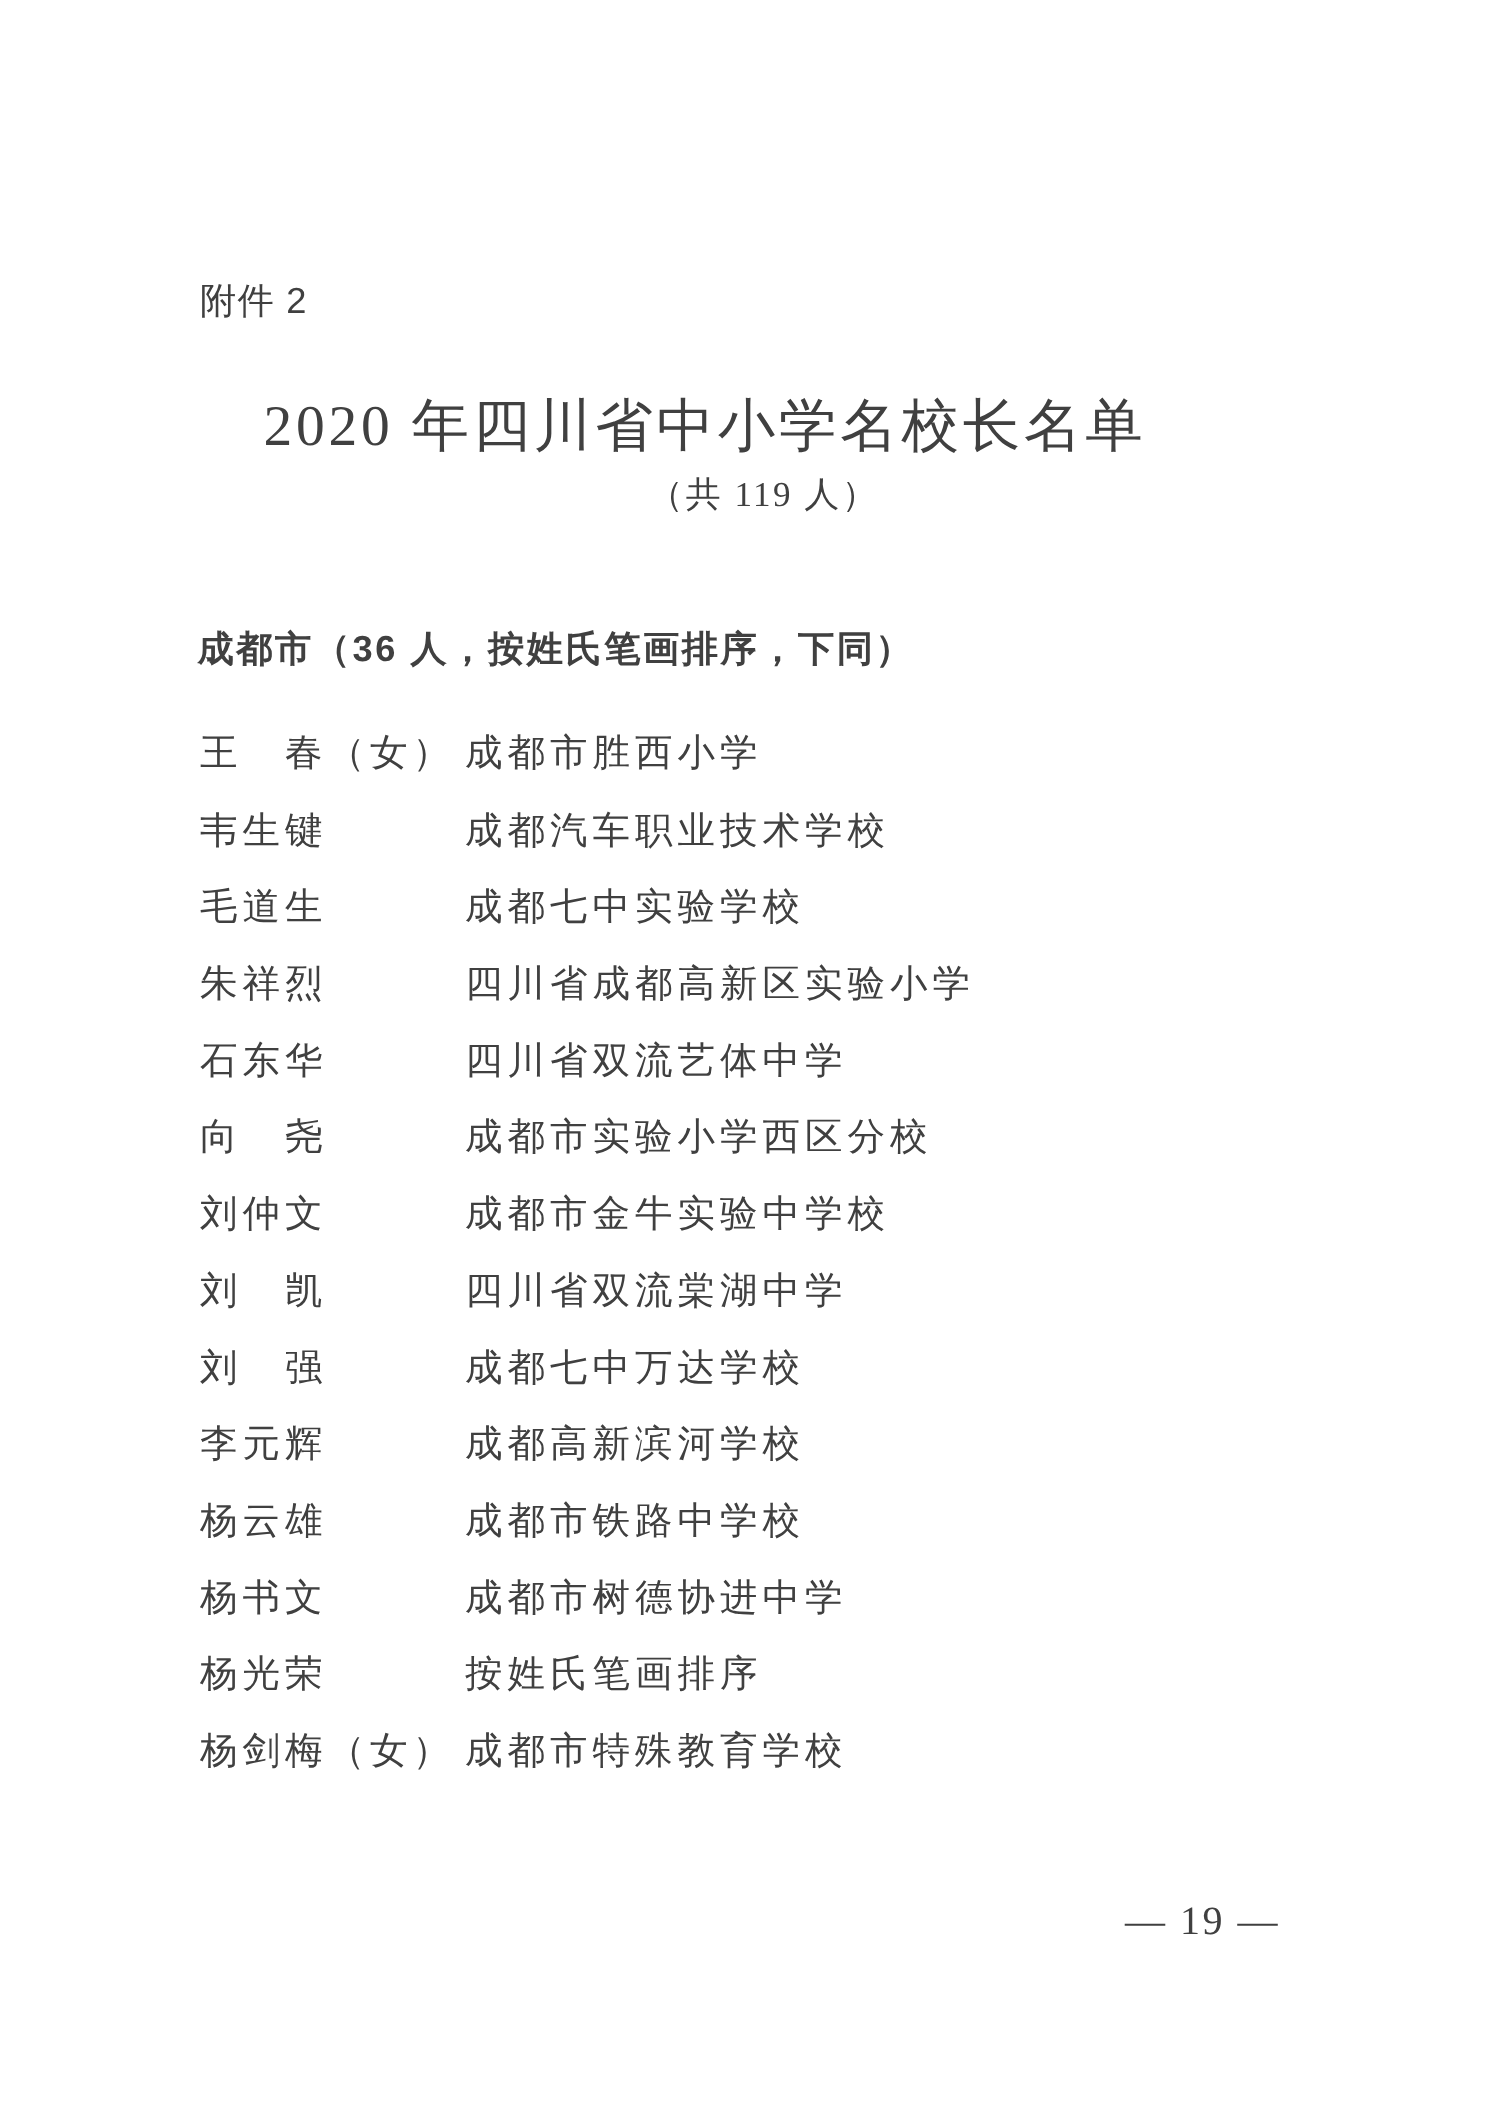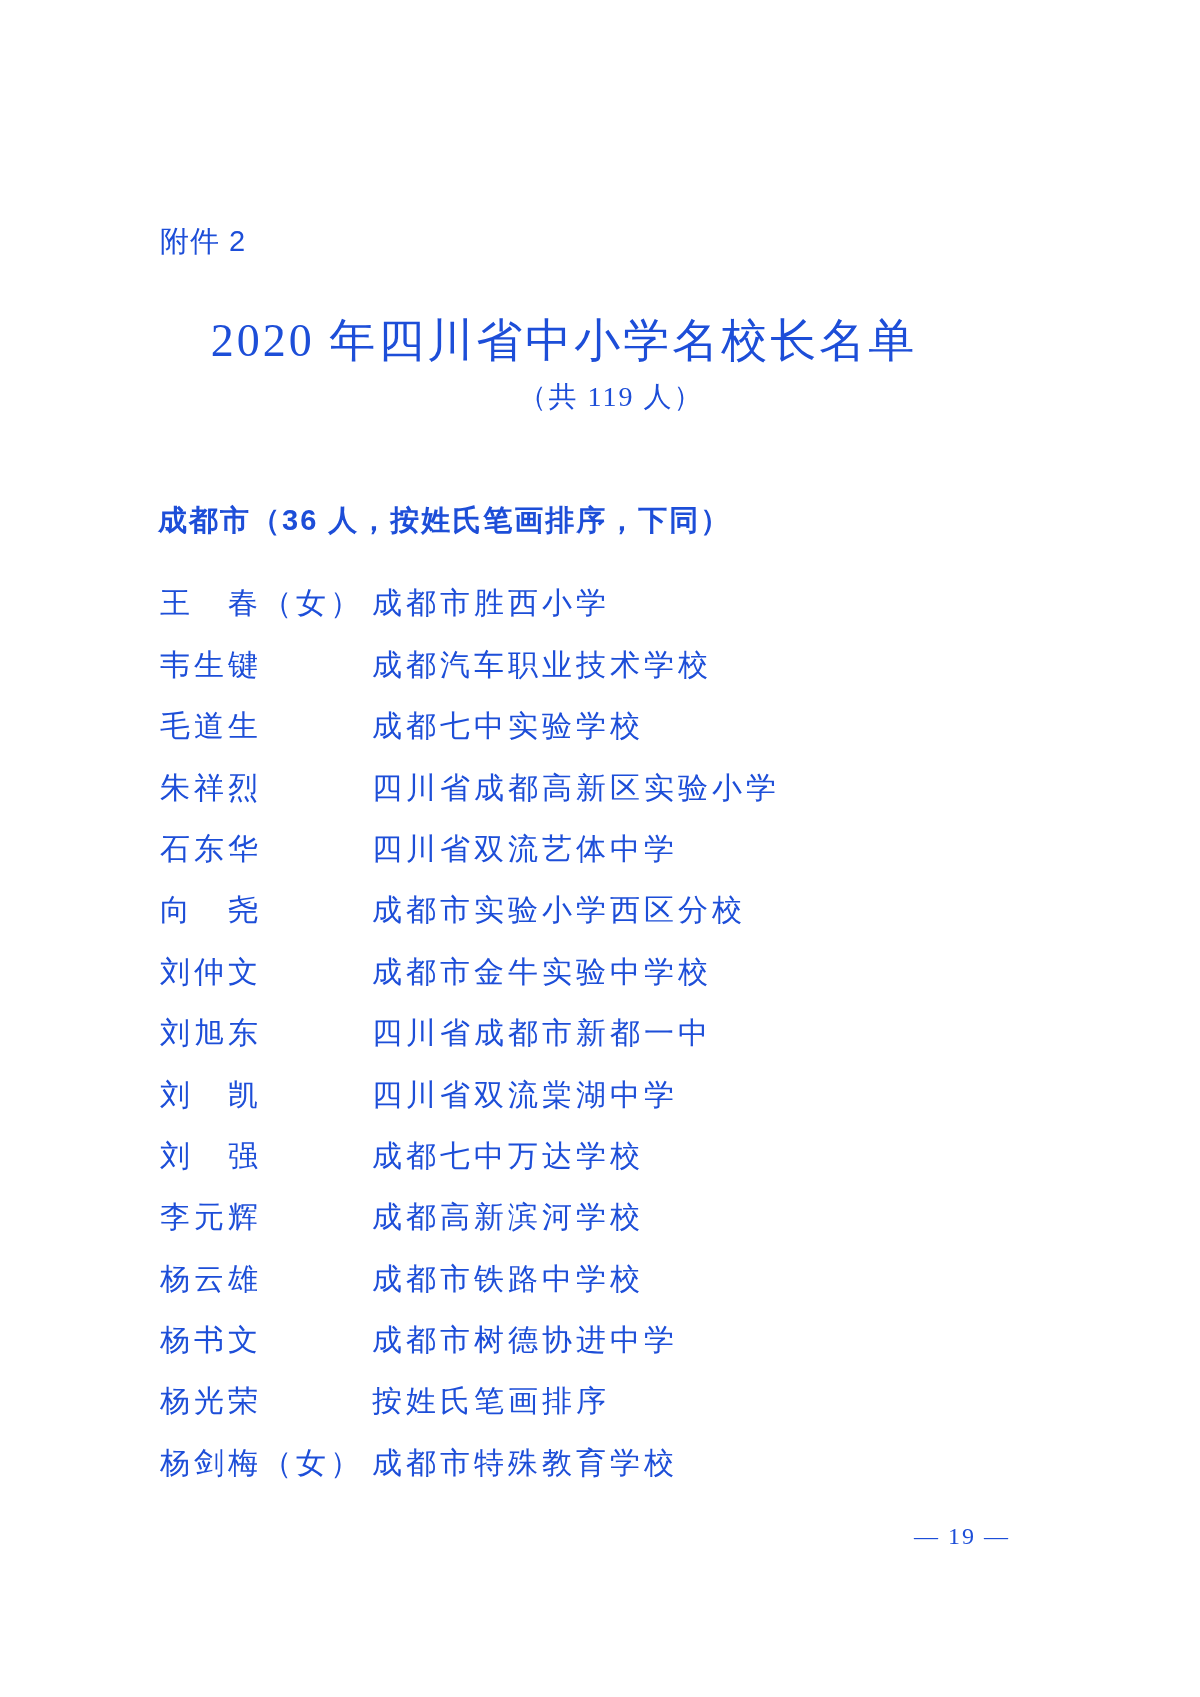--- a/index.html
+++ b/index.html
@@ -5,21 +5,21 @@
   html, body {
     margin: 0;
     padding: 0;
     background: #ffffff;
   }
   .page {
     position: relative;
     width: 1200px;
     height: 1697px;
     background: #ffffff;
-    color: #1d4ed8;
+    color: #404040;
     font-family: "Liberation Serif", "DejaVu Serif", serif;
     overflow: hidden;
   }
   .attachment-label {
     position: absolute;
     left: 160px;
     top: 224px;
     font-family: "Liberation Sans", "DejaVu Sans", sans-serif;
     font-size: 29px;
     line-height: 34px;
@@ -79,21 +79,21 @@
   }
   .school-cell {
     white-space: nowrap;
   }
   .page-number {
     position: absolute;
     top: 1520px;
     left: 862px;
     width: 200px;
     text-align: center;
-    font-size: 24px;
+    font-size: 32px;
     line-height: 32px;
     letter-spacing: 2px;
   }
 </style>
 </head>
 <body>
 
 <div class="page">
 
   <div class="attachment-label">附件 2</div>
@@ -133,24 +133,20 @@
     <div class="roster-row">
       <span class="name-cell"><span class="principal-name">向　尧</span><span class="gender-note"></span></span>
       <span class="school-cell">成都市实验小学西区分校</span>
     </div>
 
     <div class="roster-row">
       <span class="name-cell"><span class="principal-name">刘仲文</span><span class="gender-note"></span></span>
       <span class="school-cell">成都市金牛实验中学校</span>
     </div>
 
-    <div class="roster-row">
-      <span class="name-cell"><span class="principal-name">刘旭东</span><span class="gender-note"></span></span>
-      <span class="school-cell">四川省成都市新都一中</span>
-    </div>
 
     <div class="roster-row">
       <span class="name-cell"><span class="principal-name">刘　凯</span><span class="gender-note"></span></span>
       <span class="school-cell">四川省双流棠湖中学</span>
     </div>
 
     <div class="roster-row">
       <span class="name-cell"><span class="principal-name">刘　强</span><span class="gender-note"></span></span>
       <span class="school-cell">成都七中万达学校</span>
     </div>

